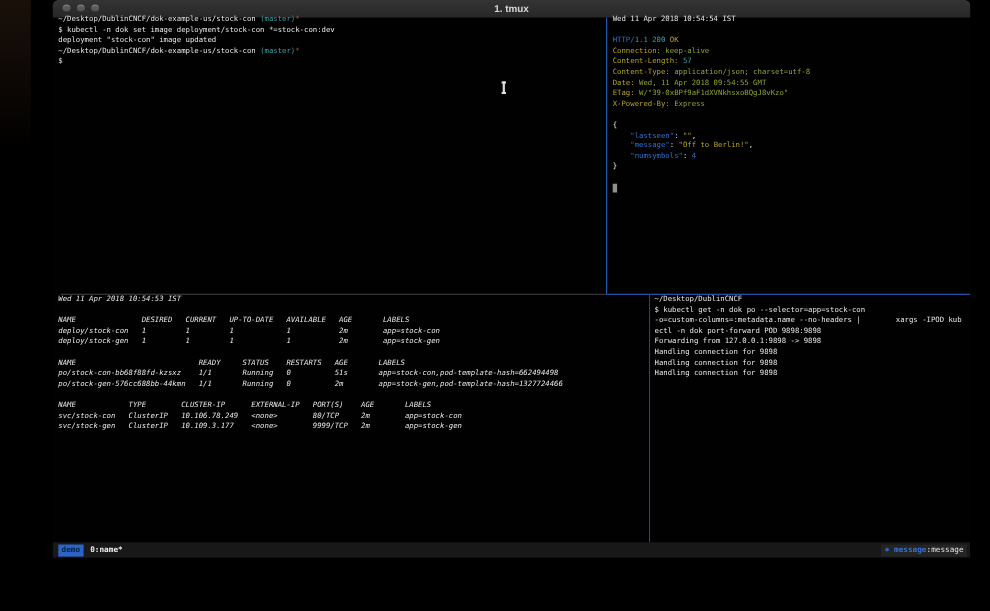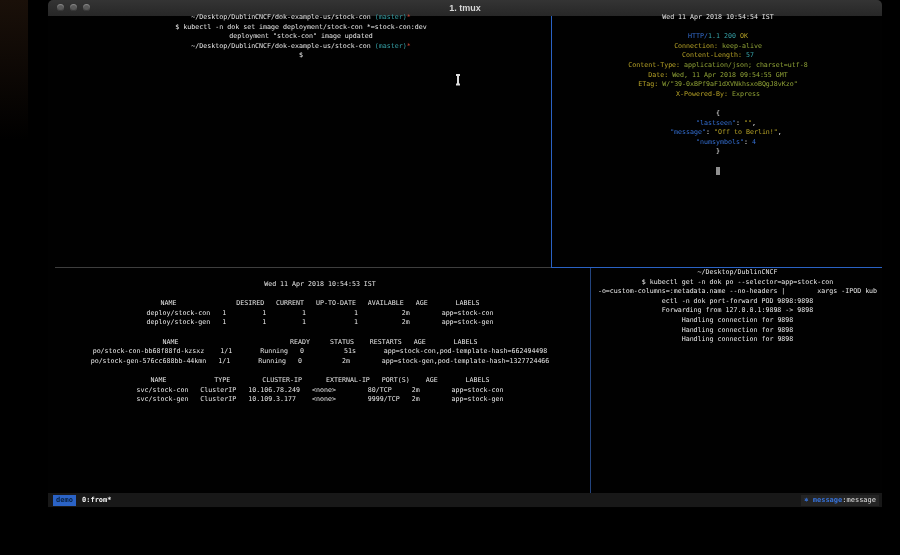--- a/index.html
+++ b/index.html
@@ -9,25 +9,25 @@
        background:linear-gradient(180deg,#1a1009,#000);}
   .window{position:absolute;left:28px;top:0;width:834px;height:508px;
        background:#010101;border-radius:5px 5px 0 0;margin-left:20px;}
   .titlebar{position:absolute;left:0;top:0;right:0;height:16px;
        background:linear-gradient(#343434,#272727);border-radius:5px 5px 0 0;}
   .lights{position:absolute;left:9px;top:4px;display:flex;gap:6px;}
   .light{width:7px;height:7px;border-radius:50%;background:#5a5a5a;
        box-shadow:inset 0 1px 1px rgba(255,255,255,.3), inset 0 -1px 1px rgba(0,0,0,.4);}
   .title{position:absolute;left:0;width:100%;text-align:center;top:2.5px;
        font-family:"Liberation Sans",sans-serif;font-size:9px;font-weight:bold;color:#d8d8d8;}
-  .pane{position:absolute;font-size:6.64px;line-height:9.6px;white-space:pre;color:#e8e8e8;text-align:center;}
+  .pane{position:absolute;font-size:6.64px;line-height:9.6px;white-space:pre;color:#e8e8e8;}
   .pane .tl{height:9.6px;}
   #pane-tl{left:5px;top:13px;width:496px;height:252px;}
   #pane-tr{left:509px;top:13px;width:322px;height:252px;}
-  #pane-bl{left:5px;top:280px;width:534px;height:224px;}
+  #pane-bl{left:5px;top:268px;width:534px;height:224px;font-style:italic;}
   #pane-br{left:547px;top:268px;width:285px;height:224px;}
   .div-v1{position:absolute;left:503px;top:16px;width:1px;height:251px;background:#2a62c4;}
   .div-h-gray{position:absolute;left:7px;top:267px;width:496px;height:1px;background:#3e3e3e;}
   .div-h-blue{position:absolute;left:503px;top:267px;width:331px;height:1px;background:#2a62c4;}
   .div-v2{position:absolute;left:542px;top:268px;width:1px;height:225px;background:#23447e;}
   .statusbar{position:absolute;left:0;right:0;top:493px;height:14px;background:#181818;
        font-size:7px;line-height:14px;}
   .session-chip{position:absolute;left:5px;top:1.5px;height:11px;line-height:11px;
        background:#2b63c6;color:#07203f;padding:0 3px;font-weight:bold;}
   .window-label{position:absolute;left:34px;top:0;color:#f2f2f2;font-weight:bold;}
@@ -61,21 +61,21 @@
   <div id="pane-bl" class="pane"><div class="tl"><span style="color: rgb(232, 232, 232);">Wed 11 Apr 2018 10:54:53 IST</span></div><div class="tl">&nbsp;</div><div class="tl"><span style="color: rgb(232, 232, 232);">NAME               DESIRED   CURRENT   UP-TO-DATE   AVAILABLE   AGE       LABELS</span></div><div class="tl"><span style="color: rgb(232, 232, 232);">deploy/stock-con   1         1         1            1           2m        app=stock-con</span></div><div class="tl"><span style="color: rgb(232, 232, 232);">deploy/stock-gen   1         1         1            1           2m        app=stock-gen</span></div><div class="tl">&nbsp;</div><div class="tl"><span style="color: rgb(232, 232, 232);">NAME                            READY     STATUS    RESTARTS   AGE       LABELS</span></div><div class="tl"><span style="color: rgb(232, 232, 232);">po/stock-con-bb68f88fd-kzsxz    1/1       Running   0          51s       app=stock-con,pod-template-hash=662494498</span></div><div class="tl"><span style="color: rgb(232, 232, 232);">po/stock-gen-576cc688bb-44kmn   1/1       Running   0          2m        app=stock-gen,pod-template-hash=1327724466</span></div><div class="tl">&nbsp;</div><div class="tl"><span style="color: rgb(232, 232, 232);">NAME            TYPE        CLUSTER-IP      EXTERNAL-IP   PORT(S)    AGE       LABELS</span></div><div class="tl"><span style="color: rgb(232, 232, 232);">svc/stock-con   ClusterIP   10.106.78.249   &lt;none&gt;        80/TCP     2m        app=stock-con</span></div><div class="tl"><span style="color: rgb(232, 232, 232);">svc/stock-gen   ClusterIP   10.109.3.177    &lt;none&gt;        9999/TCP   2m        app=stock-gen</span></div></div>
   <div id="pane-br" class="pane"><div class="tl"><span style="color: rgb(232, 232, 232);">~/Desktop/DublinCNCF</span></div><div class="tl"><span style="color: rgb(232, 232, 232);">$ kubectl get -n dok po --selector=app=stock-con</span></div><div class="tl"><span style="color: rgb(232, 232, 232);">-o=custom-columns=:metadata.name --no-headers |        xargs -IPOD kub</span></div><div class="tl"><span style="color: rgb(232, 232, 232);">ectl -n dok port-forward POD 9898:9898</span></div><div class="tl"><span style="color: rgb(232, 232, 232);">Forwarding from 127.0.0.1:9898 -&gt; 9898</span></div><div class="tl"><span style="color: rgb(232, 232, 232);">Handling connection for 9898</span></div><div class="tl"><span style="color: rgb(232, 232, 232);">Handling connection for 9898</span></div><div class="tl"><span style="color: rgb(232, 232, 232);">Handling connection for 9898</span></div></div>
 
   <div class="div-v1"></div>
   <div class="div-h-gray"></div>
   <div class="div-h-blue"></div>
   <div class="div-v2"></div>
 
   <div class="statusbar">
     <span class="session-chip">demo</span>
-    <span class="window-label">0:from*</span>
+    <span class="window-label">0:name*</span>
     <span class="status-right">
       <span class="helm">⎈</span><span> </span><span class="ctx">message</span><span class="ns">:message</span>
     </span>
   </div>
 
 </div>
 
 <div id="ibeam"></div>
 
 </body></html>

